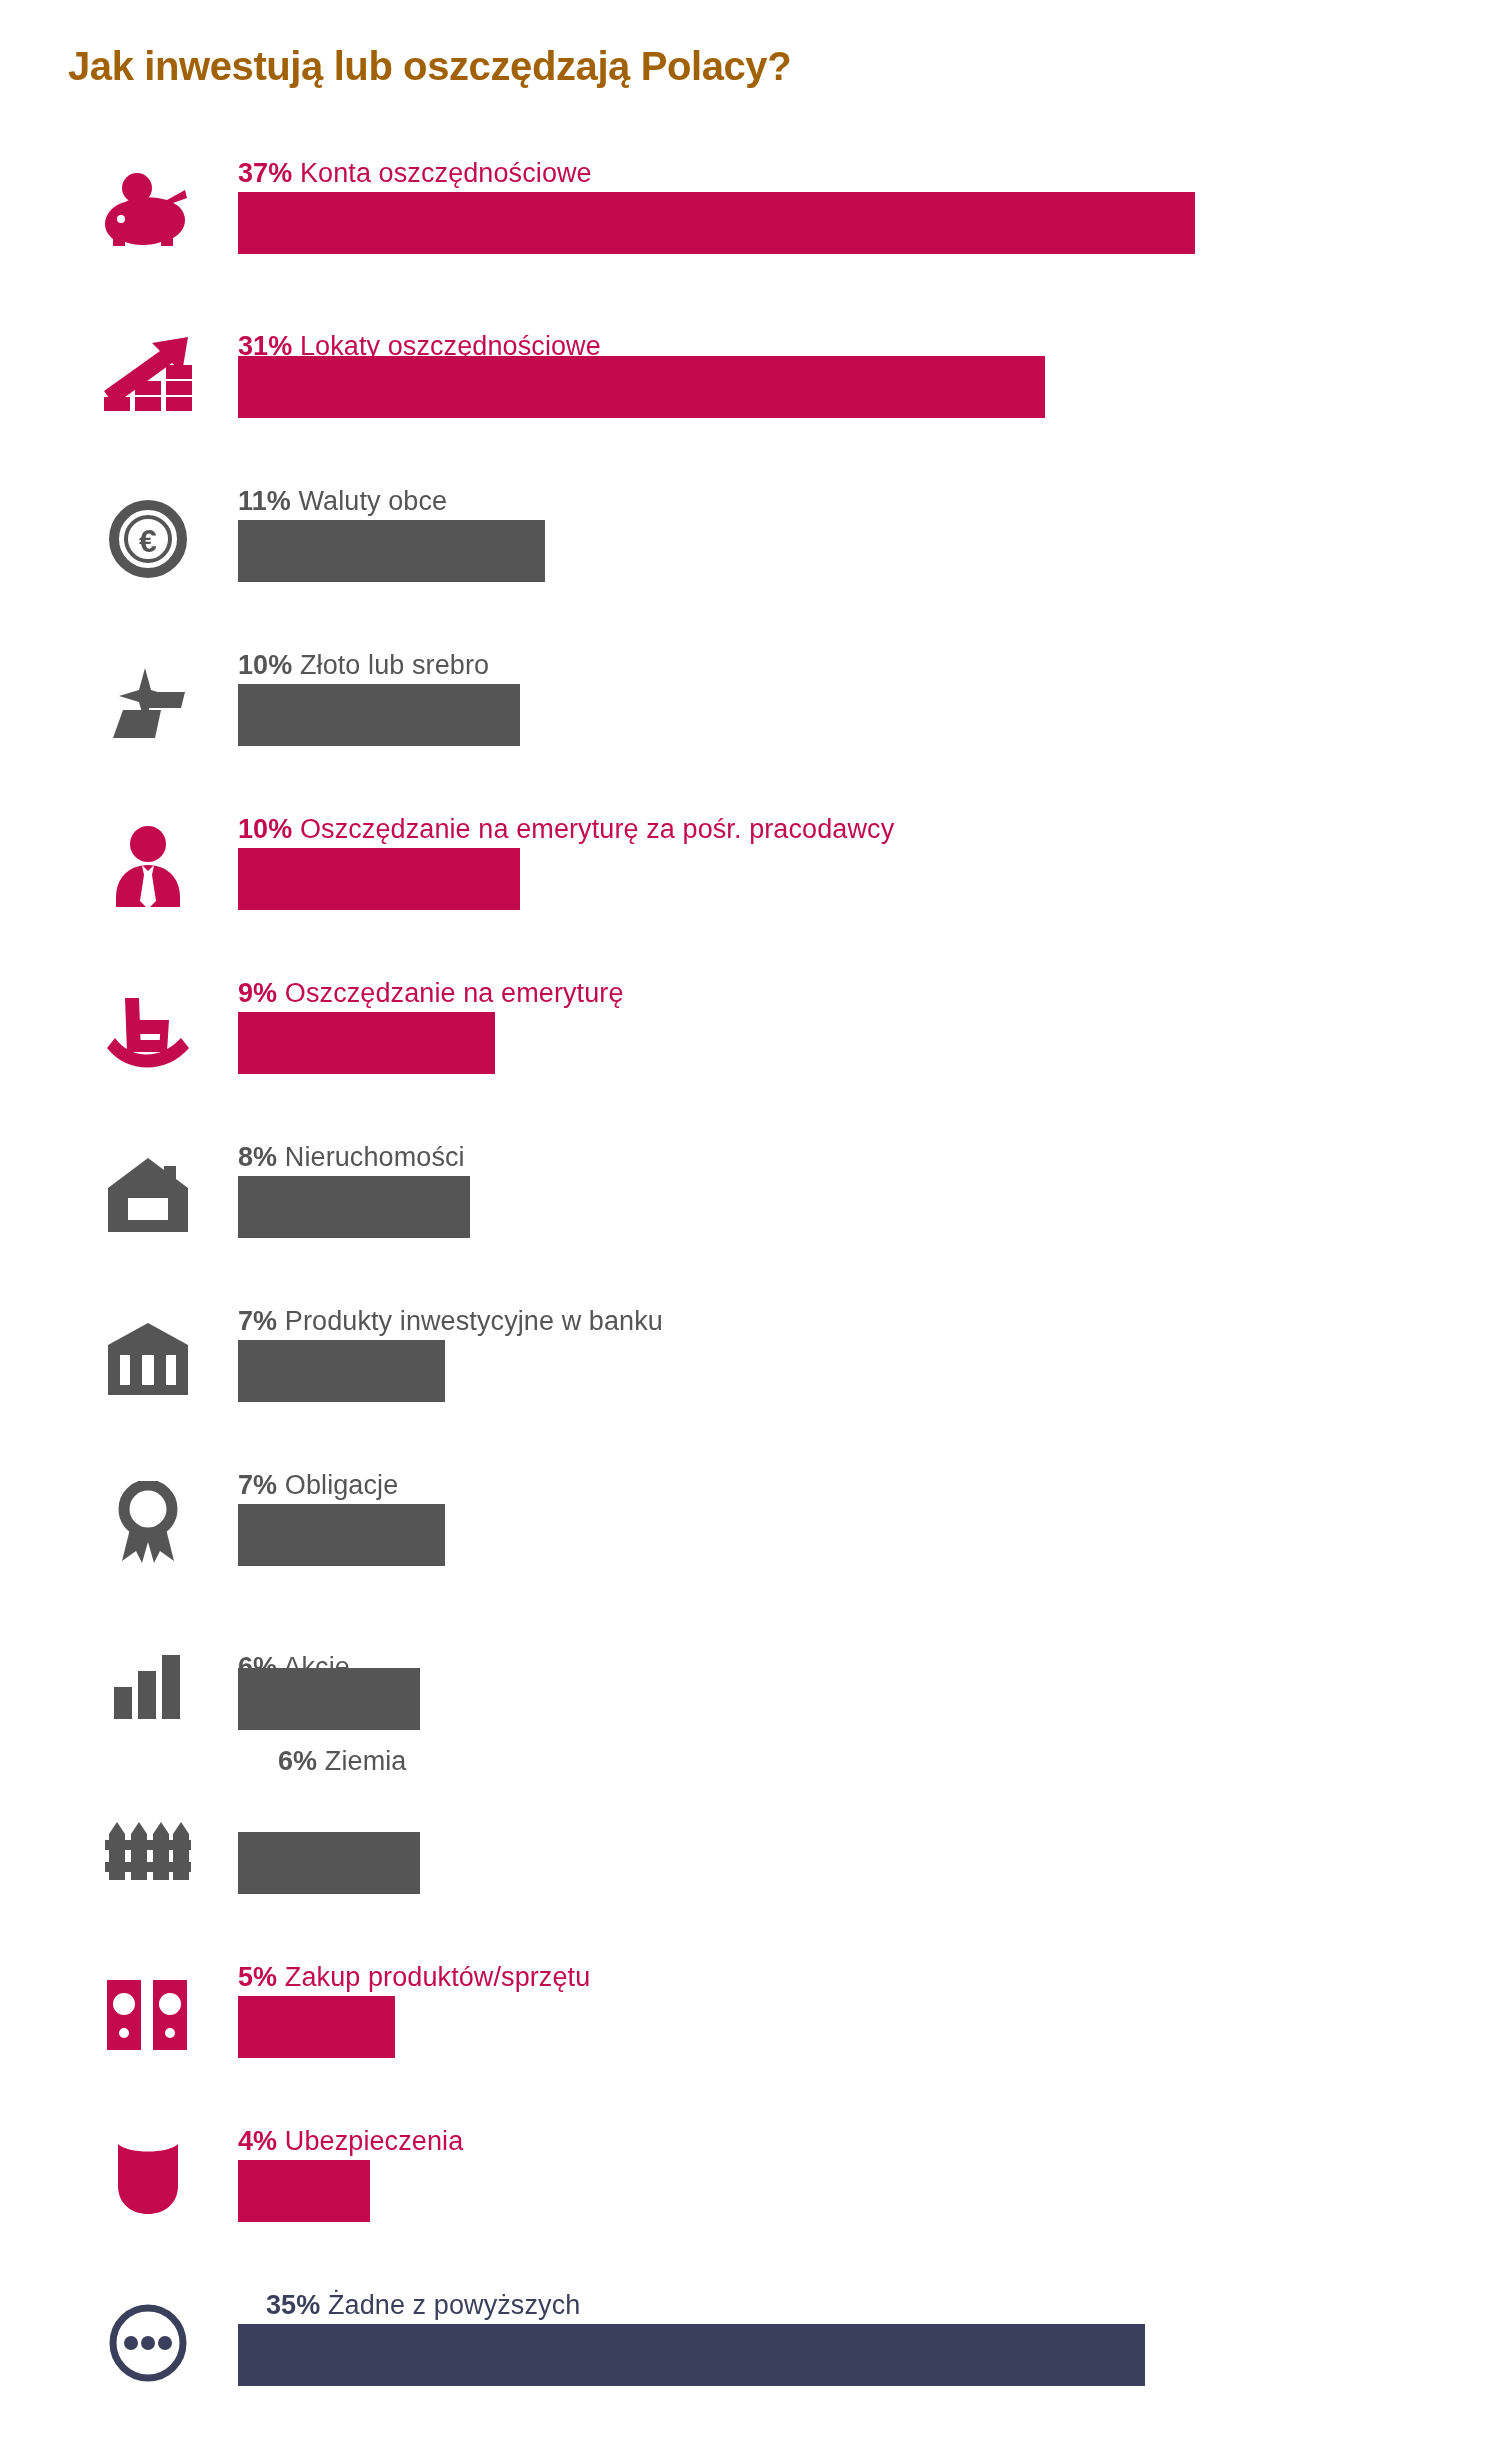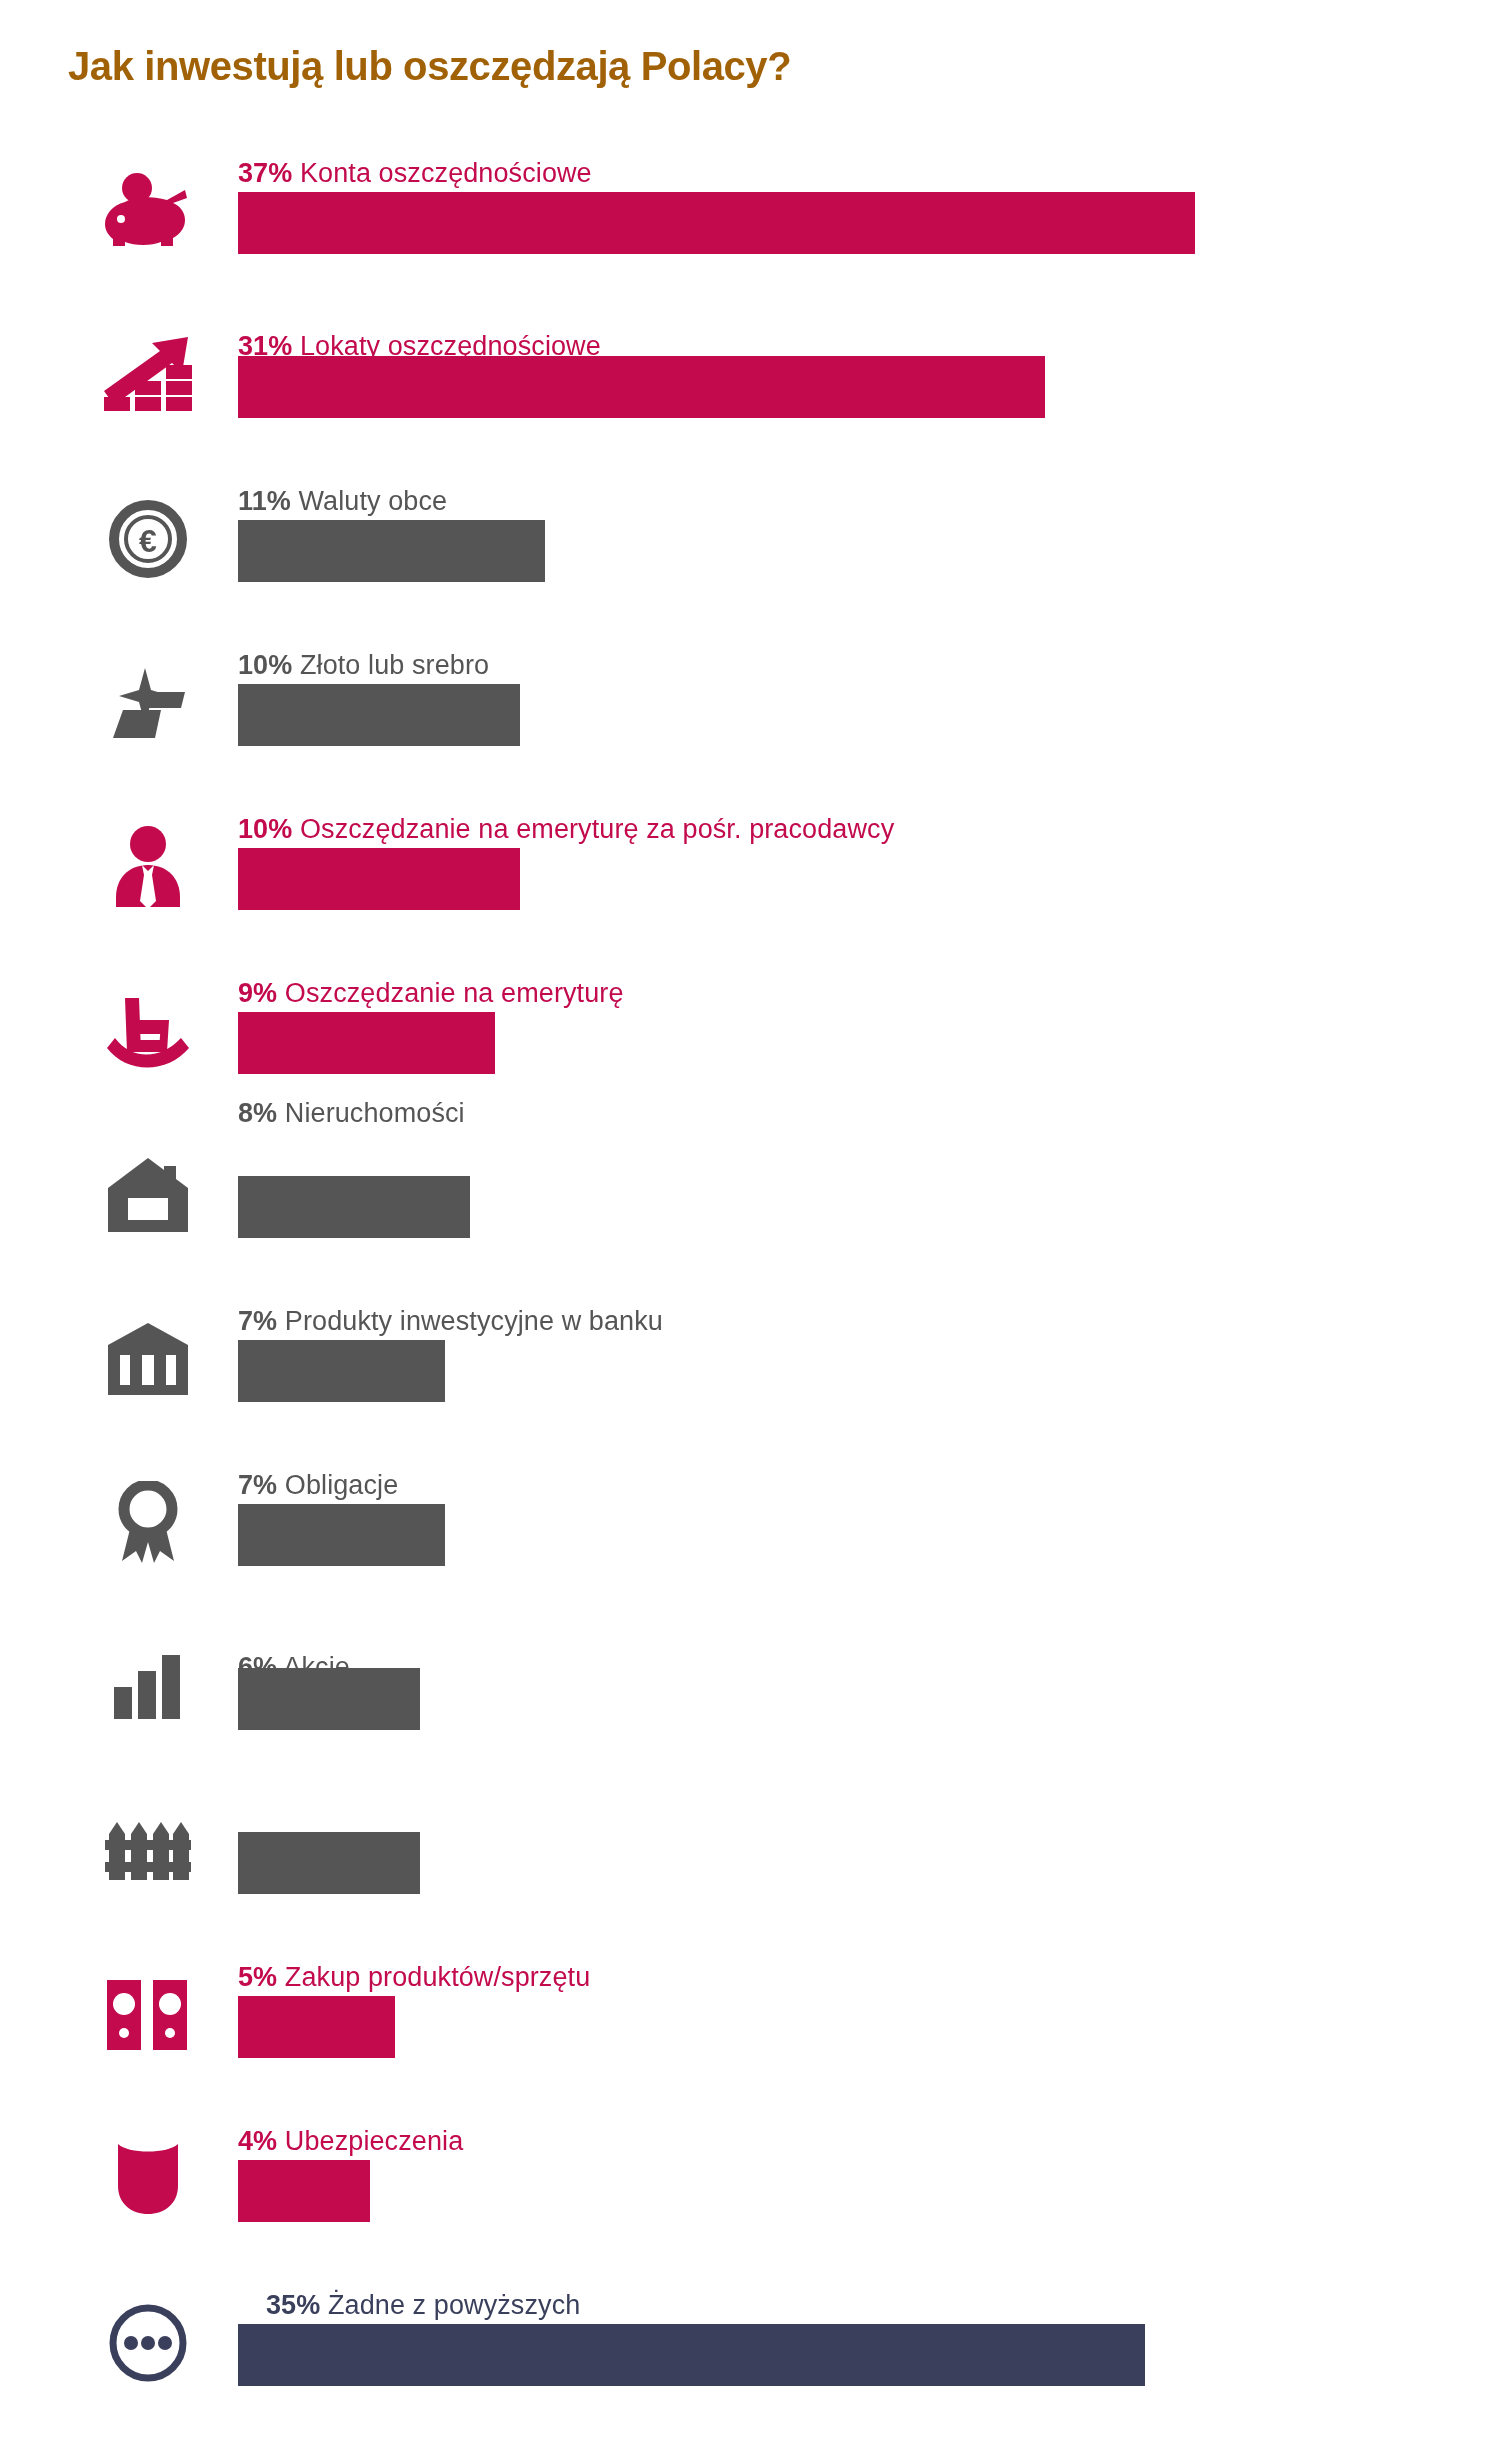--- a/index.html
+++ b/index.html
@@ -126,21 +126,21 @@
         <div class="bar b-crimson" style="top: 852px; width: 257px;"></div>
       </div>
       <div class="row">
         <div class="icon-cell c-grey" style="top: 976px;">
           <svg width="84" height="78" viewBox="0 0 84 78">
       <rect x="58" y="10" width="12" height="20" fill="currentColor"></rect>
       <path d="M42 2 L82 32 L82 76 L2 76 L2 32 Z" fill="currentColor"></path>
       <rect x="22" y="42" width="40" height="22" fill="#ffffff"></rect>
     </svg>
         </div>
-        <div class="label c-grey" style="top: 940px;"><span class="pct">8%</span> <span class="txt">Nieruchomości</span></div>
+        <div class="label c-grey" style="top: 984px;"><span class="pct">8%</span> <span class="txt">Nieruchomości</span></div>
         <div class="bar b-grey" style="top: 1016px; width: 232px;"></div>
       </div>
       <div class="row">
         <div class="icon-cell c-grey" style="top: 1140px;">
           <svg width="84" height="76" viewBox="0 0 84 76">
       <path d="M42 2 L82 24 L82 34 L2 34 L2 24 Z" fill="currentColor"></path>
       <rect x="2" y="34" width="12" height="30" fill="currentColor"></rect>
       <rect x="24" y="34" width="12" height="30" fill="currentColor"></rect>
       <rect x="48" y="34" width="12" height="30" fill="currentColor"></rect>
       <rect x="70" y="34" width="12" height="30" fill="currentColor"></rect>
@@ -176,21 +176,21 @@
         <div class="icon-cell c-grey" style="top: 1632px;">
           <svg width="86" height="62" viewBox="0 0 86 62">
       <path d="M4 14 L12 2 L20 14 L20 60 L4 60 Z" fill="currentColor"></path>
       <path d="M26 14 L34 2 L42 14 L42 60 L26 60 Z" fill="currentColor"></path>
       <path d="M48 14 L56 2 L64 14 L64 60 L48 60 Z" fill="currentColor"></path>
       <path d="M68 14 L76 2 L84 14 L84 60 L68 60 Z" fill="currentColor"></path>
       <rect x="0" y="20" width="86" height="10" fill="currentColor"></rect>
       <rect x="0" y="42" width="86" height="10" fill="currentColor"></rect>
     </svg>
         </div>
-        <div class="label c-grey" style="top: 1548px;"><span class="pct">6%</span> <span class="txt">Ziemia</span></div>
+        <div class="label c-grey" style="top: 1588px; margin-left: 40px;"><span class="pct">6%</span> <span class="txt">Ziemia</span></div>
         <div class="bar b-grey" style="top: 1672px; width: 182px;"></div>
       </div>
       <div class="row">
         <div class="icon-cell c-crimson" style="top: 1796px;">
           <svg width="82" height="70" viewBox="0 0 82 70">
       <rect x="0" y="0" width="34" height="70" fill="currentColor"></rect>
       <circle cx="17" cy="24" r="11" fill="#ffffff"></circle>
       <circle cx="17" cy="53" r="5" fill="#ffffff"></circle>
       <rect x="46" y="0" width="34" height="70" fill="currentColor"></rect>
       <circle cx="63" cy="24" r="11" fill="#ffffff"></circle>

